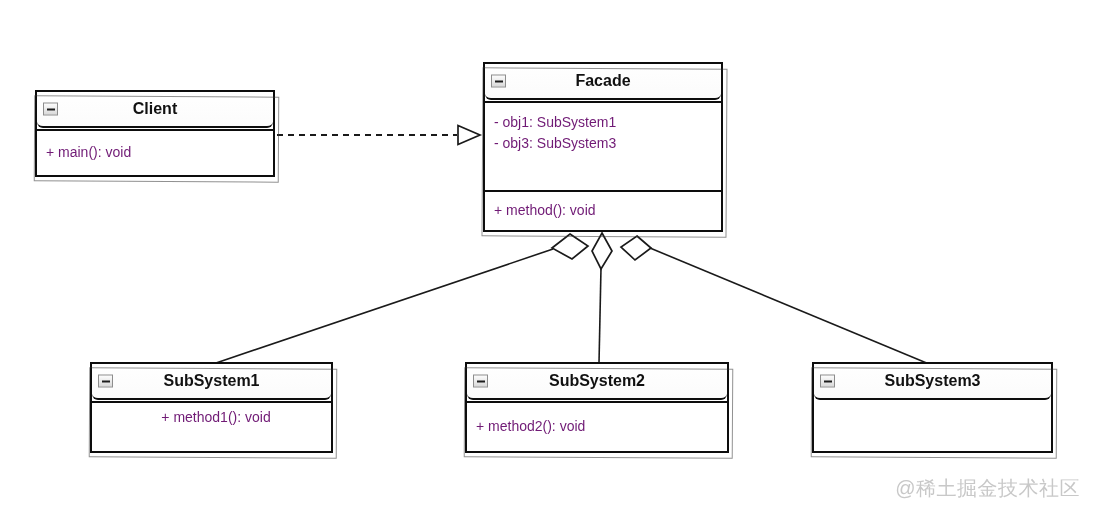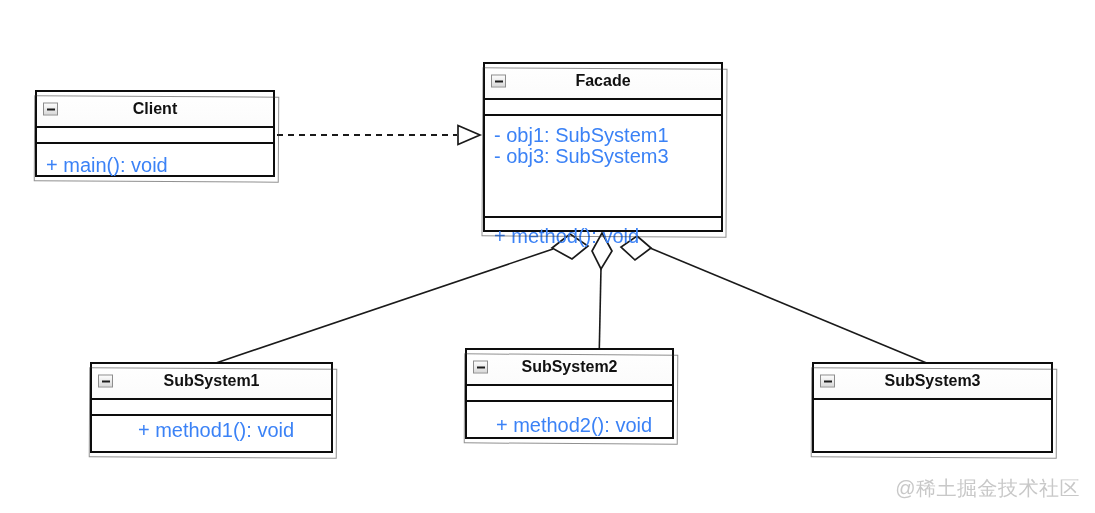--- a/index.html
+++ b/index.html
@@ -47,20 +47,21 @@
     height: 36px;
     border-bottom: 2px solid #0d0d0d;
     display: flex;
     align-items: center;
     justify-content: center;
     font-weight: bold;
     font-size: 16px;
     color: #111;
     box-sizing: border-box;
     background: linear-gradient(#ffffff, #fbfbfb);
+    border-radius: 6px;
   }
   .collapse-btn {
     position: absolute;
     left: 6px;
     top: 50%;
     transform: translateY(-50%);
     width: 15px;
     height: 13px;
     border: 1px solid #8d8d8d;
     background: linear-gradient(#fdfdfd, #d9d9d9);
@@ -68,25 +69,25 @@
     display: flex;
     align-items: center;
     justify-content: center;
   }
   .collapse-btn .dash {
     width: 8px;
     height: 2px;
     background: #1c1c1c;
   }
   .compartment {
-    margin-top: 14px;
+    margin-top: 1px;
     border-top: 2px solid #0d0d0d;
     box-sizing: border-box;
-    font-size: 20px;
-    color: #3b82f6;
+    font-size: 14px;
+    color: #701a75;
   }
   .compartment .member {
     padding: 0 0 0 9px;
     line-height: 21px;
     white-space: nowrap;
   }
   .attrs {
     padding-top: 9px;
     height: 88px;
   }
@@ -166,28 +167,28 @@
       <span class="collapse-btn">
           <span class="dash"></span>
         </span>
       <span>SubSystem1</span>
     </div>
     <div class="compartment methods-single" style="height:31px;justify-content:center;">
       <div class="member">+ method1(): void</div>
     </div>
   </div>
 
-  <div class="uml-class" style="left:465px; top:348px; width:209px; height:91px;">
+  <div class="uml-class" style="left:465px; top:362px; width:264px; height:91px;">
     <div class="uml-title">
       <span class="collapse-btn">
           <span class="dash"></span>
         </span>
       <span>SubSystem2</span>
     </div>
-    <div class="compartment methods-single" style="height:49px;justify-content:center;">
+    <div class="compartment methods-single" style="height:49px;">
       <div class="member">+ method2(): void</div>
     </div>
   </div>
 
   <div class="uml-class" style="left:812px; top:362px; width:241px; height:91px;">
     <div class="uml-title">
       <span class="collapse-btn">
           <span class="dash"></span>
         </span>
       <span>SubSystem3</span>

